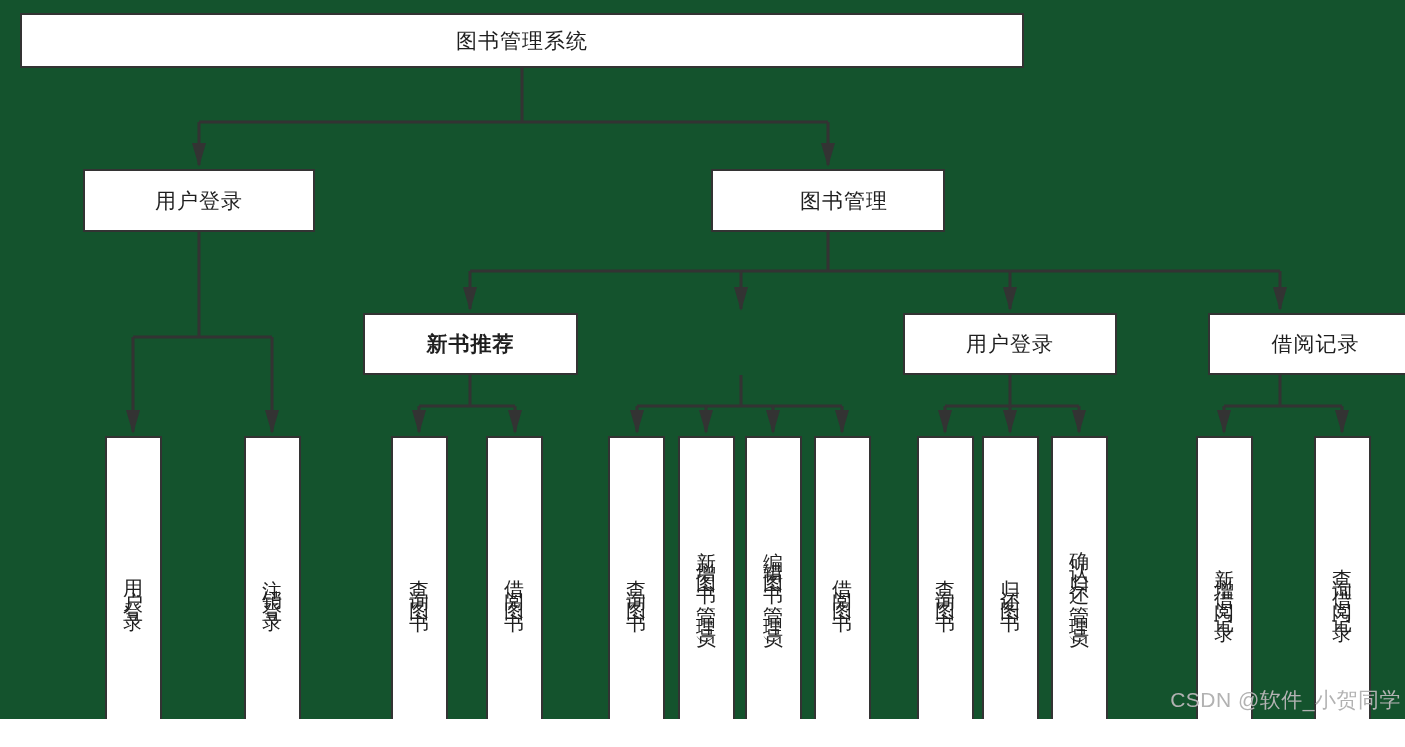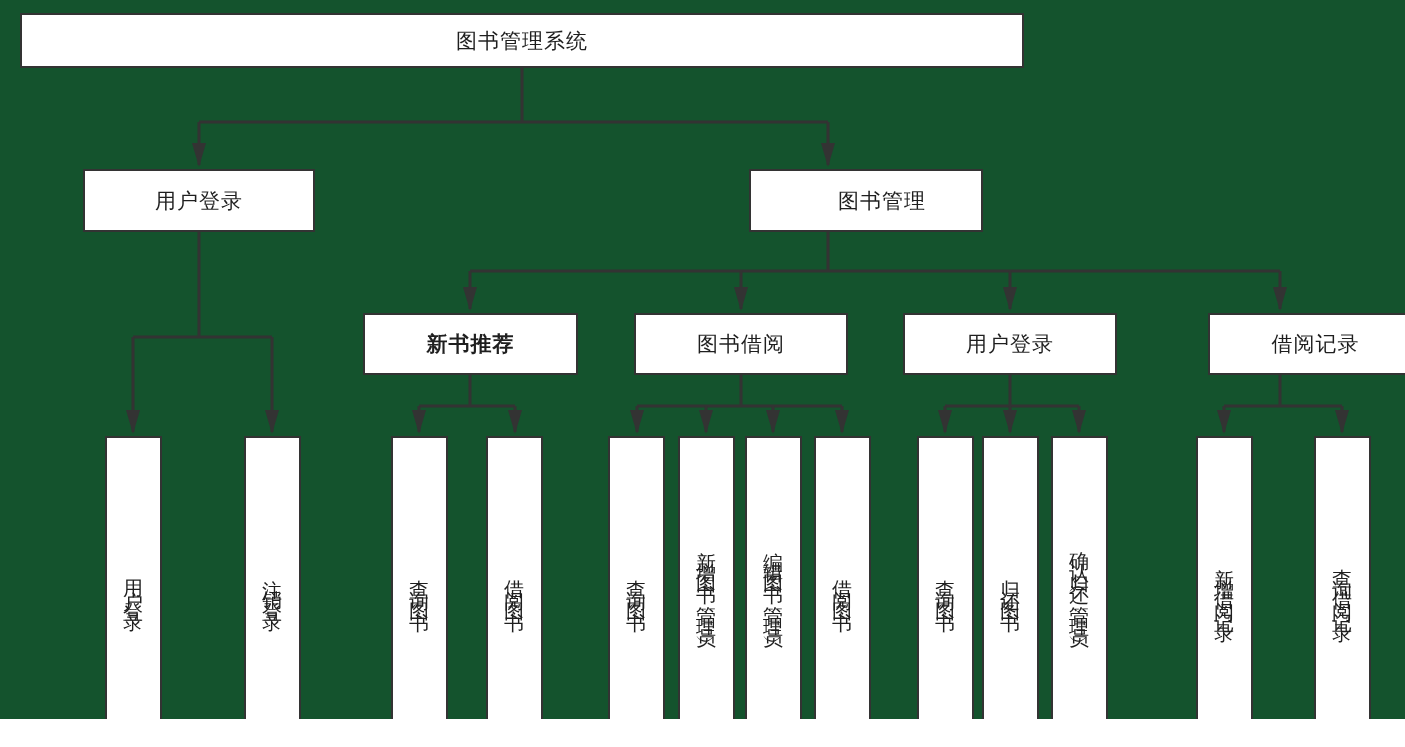--- a/index.html
+++ b/index.html
@@ -44,21 +44,21 @@
     text-orientation: mixed;
     font-size: 20px;
     letter-spacing: 11px;
     line-height: 1;
     color: #1f1f1f;
   }
   
   .n-root  { left: 20px;   top: 13px;  width: 1004px; height: 55px; }
   
   .n-l2a   { left: 83px;   top: 169px; width: 232px;  height: 63px; }
-  .n-l2b   { left: 749px;  top: 169px; width: 234px;  height: 63px; padding-left: 32px; }
+  .n-l2b   { left: 711px;  top: 169px; width: 234px;  height: 63px; padding-left: 32px; }
   
   .n-l3a   { left: 363px;  top: 313px; width: 215px;  height: 62px; font-weight: bold; }
   .n-l3b   { left: 634px;  top: 313px; width: 214px;  height: 62px; }
   .n-l3c   { left: 903px;  top: 313px; width: 214px;  height: 62px; }
   .n-l3d   { left: 1208px; top: 313px; width: 215px;  height: 62px; }
   
   .leaf    { top: 436px; width: 57px; height: 299px; }
   .n-lf01  { left: 105px;  }
   .n-lf02  { left: 244px;  }
   .n-lf03  { left: 391px;  }
@@ -133,23 +133,20 @@
   <div class="node n-l2a">
     <span class="lbl-h">用户登录</span>
   </div>
   <div class="node n-l2b">
     <span class="lbl-h">图书管理</span>
   </div>
 
   <div class="node n-l3a">
     <span class="lbl-h">新书推荐</span>
   </div>
-  <div class="node n-l3b">
-    <span class="lbl-h">图书借阅</span>
-  </div>
   <div class="node n-l3c">
     <span class="lbl-h">用户登录</span>
   </div>
   <div class="node n-l3d">
     <span class="lbl-h">借阅记录</span>
   </div>
 
   <div class="node leaf n-lf01">
     <span class="lbl-v">用户登录</span>
   </div>
@@ -183,14 +180,15 @@
   <div class="node leaf n-lf11">
     <span class="lbl-v">确认归还（管理员）</span>
   </div>
   <div class="node leaf n-lf12">
     <span class="lbl-v">新增借阅记录</span>
   </div>
   <div class="node leaf n-lf13">
     <span class="lbl-v">查询借阅记录</span>
   </div>
 
+  <div class="watermark">CSDN @软件_小贺同学</div>
 
 </div>
 
 </body></html>

